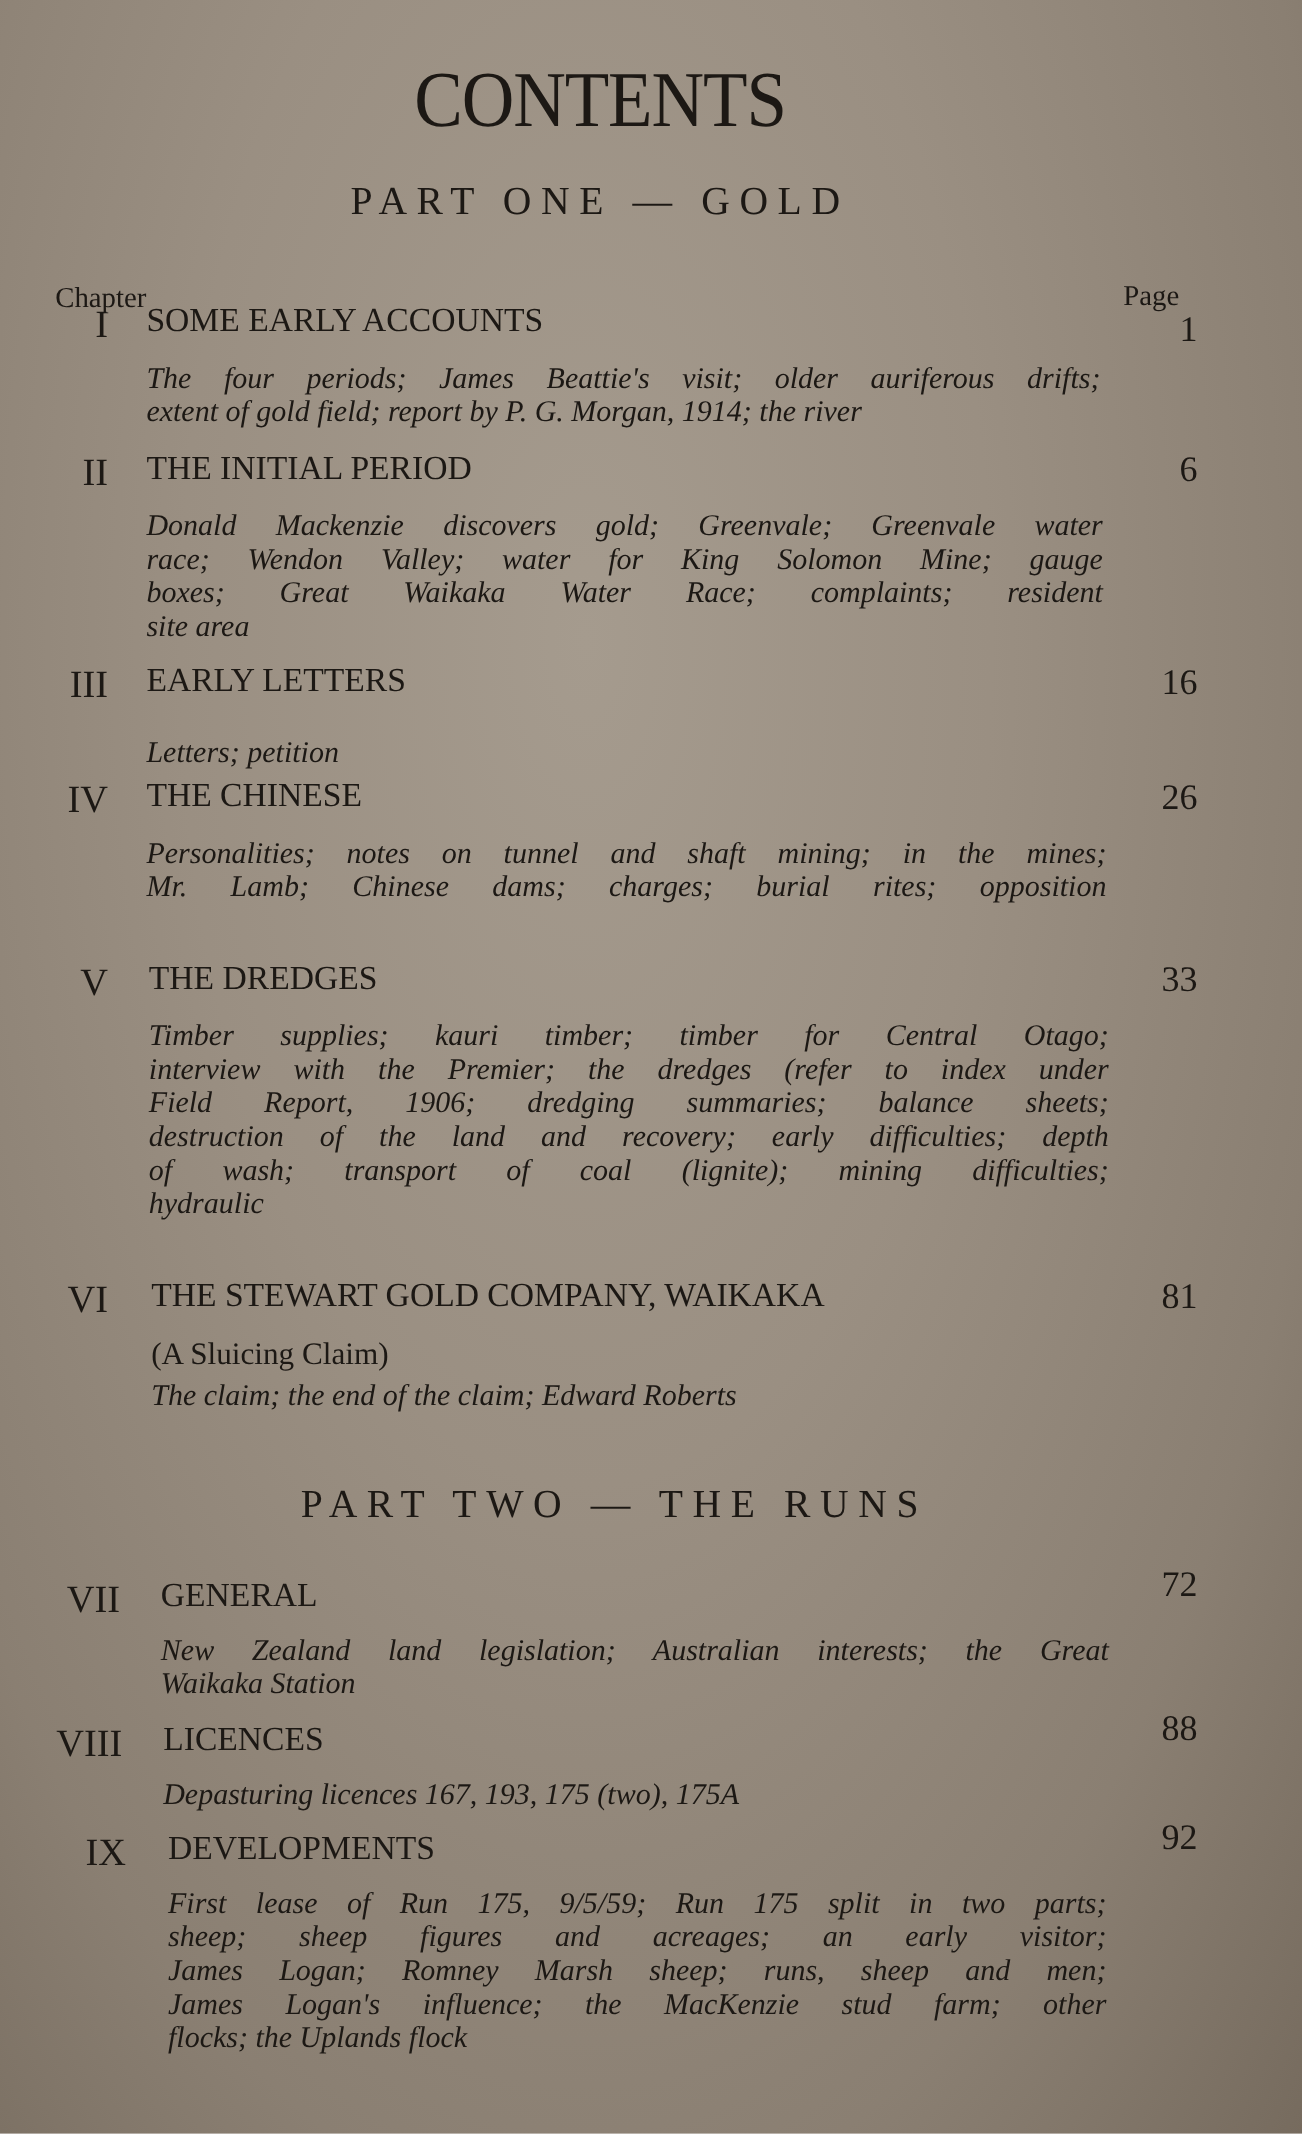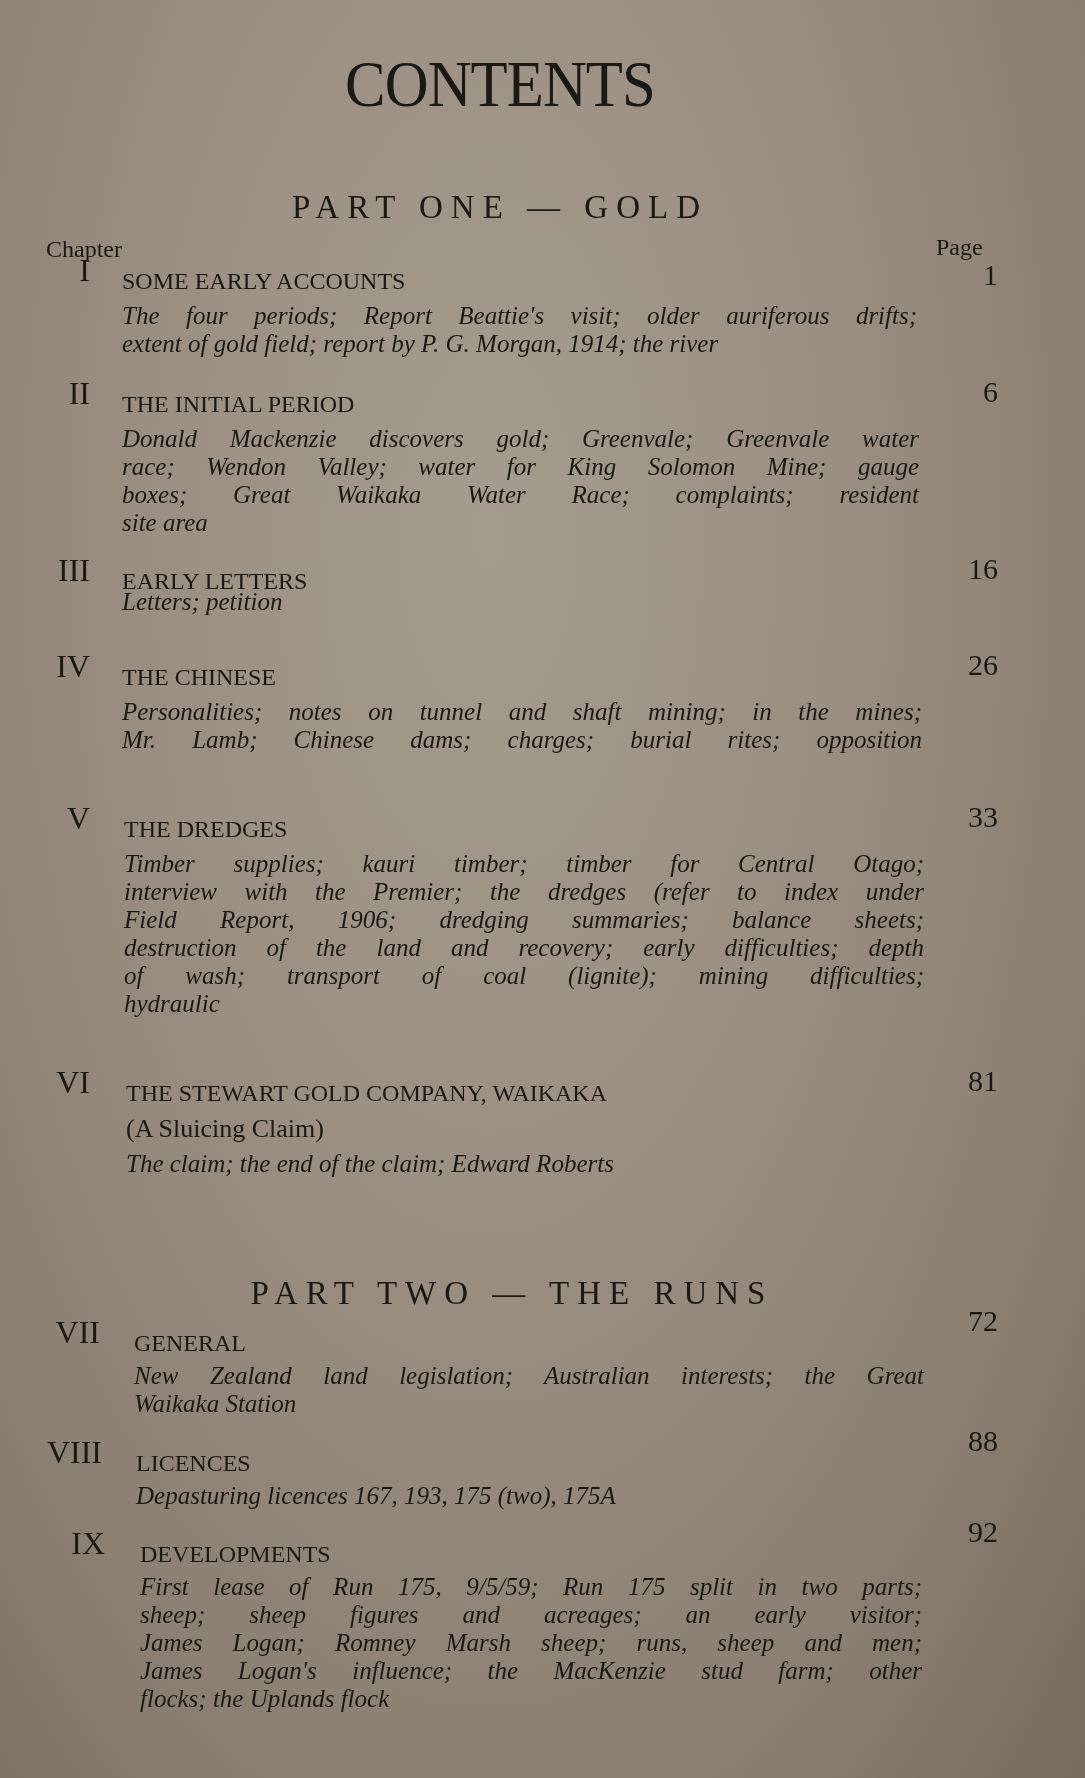--- a/index.html
+++ b/index.html
@@ -35,43 +35,42 @@
       transform-origin: 500px 0;
     }
     .part-heading {
       position: absolute;
       left: 0;
       width: 1000px;
       text-align: center;
       font-size: 33px;
       letter-spacing: 8px;
       font-weight: normal;
-      margin-top: 39px;
     }
     .part-one { top: 150px; }
     .part-two { top: 1236px; left: 12px; }
     .col-head {
       position: absolute;
       font-size: 24px;
     }
     .col-chapter { left: 46px; top: 236px; }
     .col-page { left: 936px; top: 234px; }
 
     .entry { position: absolute; left: 0; width: 1085px; }
     .num {
       position: absolute;
       width: 90px;
       text-align: right;
       font-size: 32px;
       top: 0;
     }
     .heading {
       position: absolute;
-      font-size: 24px;
-      top: 16px;
+      font-size: 28px;
+      top: 0;
       white-space: nowrap;
     }
     .pg {
       position: absolute;
       left: 900px;
       width: 98px;
       text-align: right;
       font-size: 30px;
       top: 0;
     }
@@ -103,42 +102,42 @@
   <div class="part-heading part-one">PART ONE — GOLD</div>
 
   <div class="col-head col-chapter">Chapter</div>
   <div class="col-head col-page">Page</div>
 
   <div class="entry" style="top:252px">
     <div class="num" style="left:0;width:90px">I</div>
     <div class="heading" style="left:122px">SOME EARLY ACCOUNTS</div>
     <div class="pg" style="top:6px">1</div>
     <div class="desc" style="left:122px;top:50px;width:795px">
-      <span class="line">The four periods; Report Beattie's visit; older auriferous drifts;</span>
+      <span class="line">The four periods; James Beattie's visit; older auriferous drifts;</span>
       <span class="line last">extent of gold field; report by P. G. Morgan, 1914; the river</span>
     </div>
   </div>
 
   <div class="entry" style="top:375px">
     <div class="num" style="left:0">II</div>
     <div class="heading" style="left:122px">THE INITIAL PERIOD</div>
     <div class="pg">6</div>
     <div class="desc" style="left:122px;top:50px;width:797px">
       <span class="line">Donald Mackenzie discovers gold; Greenvale; Greenvale water</span>
       <span class="line">race; Wendon Valley; water for King Solomon Mine; gauge</span>
       <span class="line">boxes; Great Waikaka Water Race; complaints; resident</span>
       <span class="line last">site area</span>
     </div>
   </div>
 
   <div class="entry" style="top:552px">
     <div class="num" style="left:0">III</div>
     <div class="heading" style="left:122px">EARLY LETTERS</div>
     <div class="pg">16</div>
-    <div class="desc" style="left:122px;top:36px">
+    <div class="desc" style="left:122px;top:62px">
       <span class="line last">Letters; petition</span>
     </div>
   </div>
 
   <div class="entry" style="top:648px">
     <div class="num" style="left:0">IV</div>
     <div class="heading" style="left:122px">THE CHINESE</div>
     <div class="pg">26</div>
     <div class="desc" style="left:122px;top:50px;width:800px">
       <span class="line">Personalities; notes on tunnel and shaft mining; in the mines;</span>

